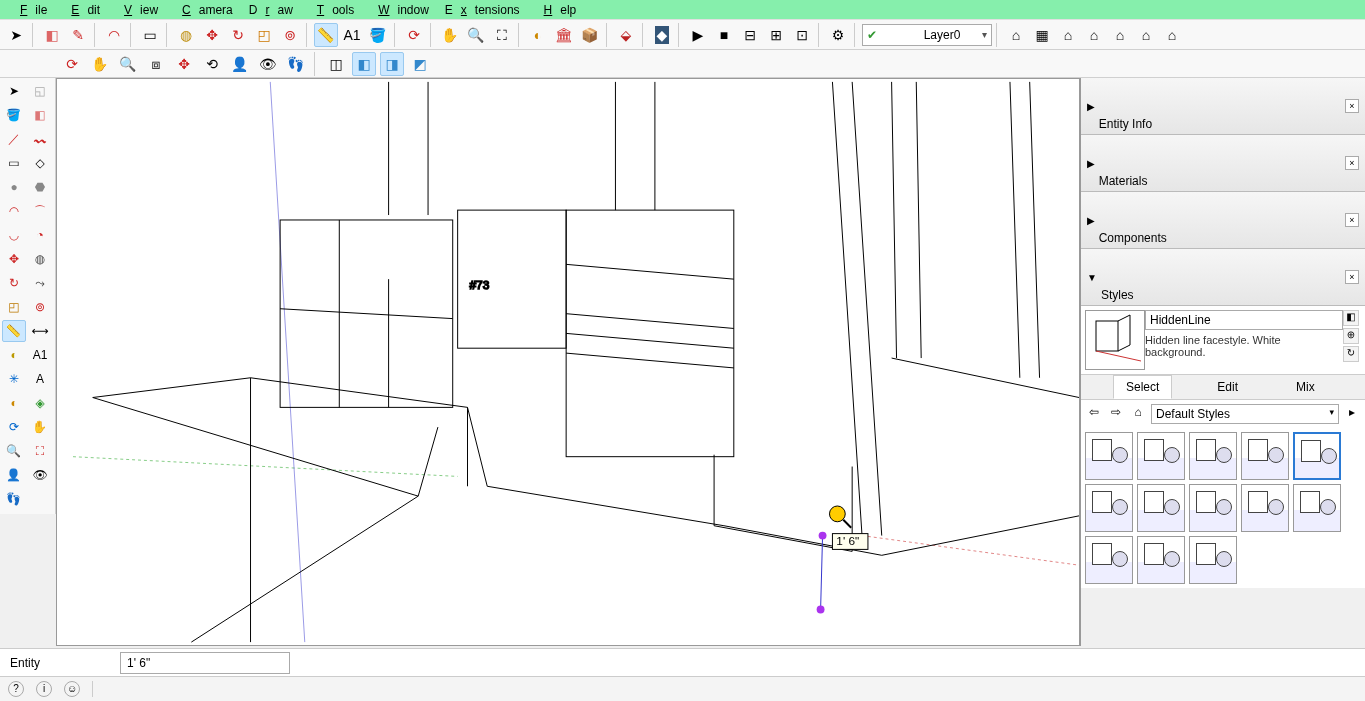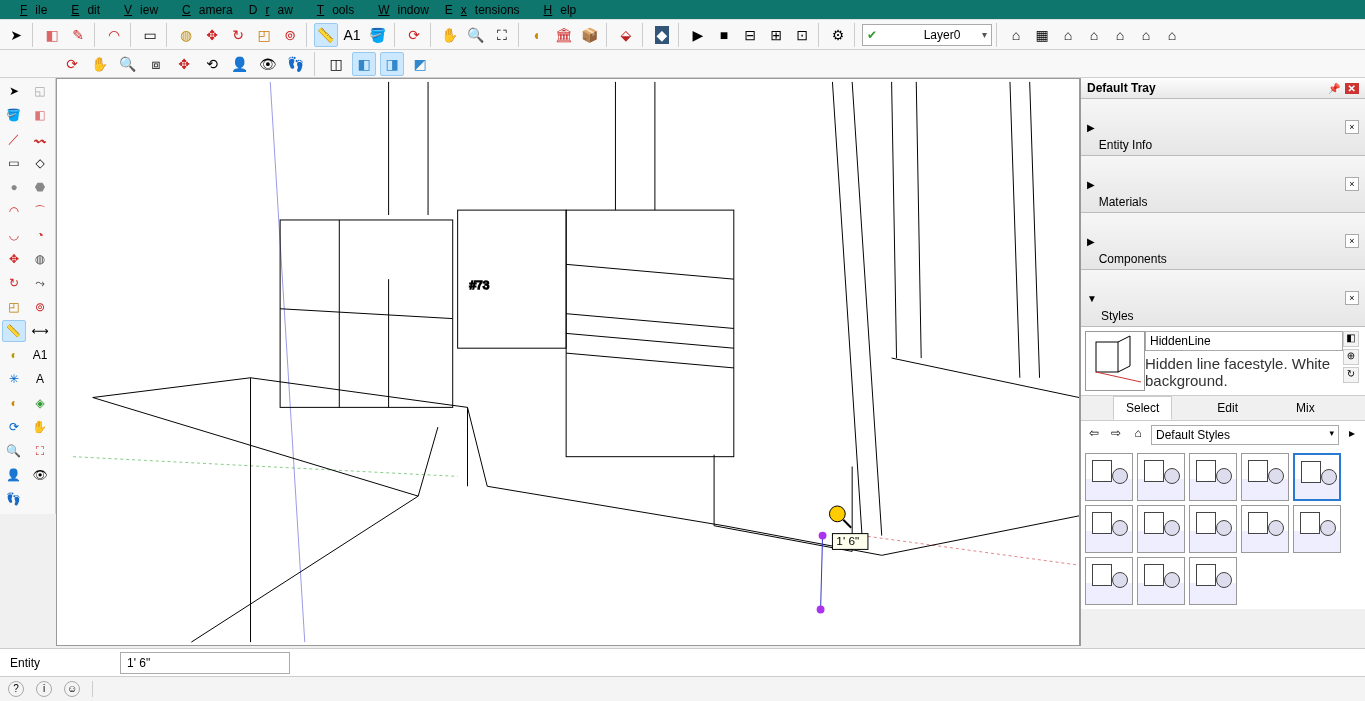--- a/index.html
+++ b/index.html
@@ -1,19 +1,19 @@
 <!DOCTYPE html>
 <html><head>
 <meta charset="utf-8">
 <style>
 * { margin: 0; padding: 0; box-sizing: border-box; font-family: "Segoe UI", Tahoma, sans-serif; font-size: 12px; }
 body { width: 1365px; height: 701px; background: #f0f0f0; overflow: hidden; position: relative; }
 
 
-.menubar { height: 20px; background: #0f766e; display: flex; align-items: center; padding: 0 4px; border-bottom: 1px solid #e0e0e0; }
+.menubar { height: 20px; background: #86efac; display: flex; align-items: center; padding: 0 4px; border-bottom: 1px solid #e0e0e0; }
 .menubar span { padding: 2px 8px; cursor: pointer; }
 .menubar .mn-u { text-decoration: underline; text-decoration-thickness: 1px; }
 
 
 .toolbar { height: 30px; background: #f8f8f8; display: flex; align-items: center; padding: 2px 4px; gap: 2px; border-bottom: 1px solid #d0d0d0; }
 .tb-sep { width: 4px; height: 24px; border-left: 1px solid #ccc; margin: 0 2px; }
 .tb-btn { width: 24px; height: 24px; display: flex; align-items: center; justify-content: center; border: 1px solid transparent; border-radius: 2px; cursor: pointer; }
 .tb-btn.active { background: #cce8ff; border-color: #99c9ef; }
 .layer-sel { width: 130px; height: 22px; border: 1px solid #aaa; background: #fff; padding: 0 4px; display: flex; align-items: center; justify-content: space-between; }
 .layer-sel::after { content: "▾"; font-size: 10px; color: #555; }
@@ -35,21 +35,21 @@
 .tray-title { background: linear-gradient(#fdfdfd,#e8e8e8); padding: 3px 6px; font-weight: bold; border-bottom: 1px solid #bbb; display: flex; justify-content: space-between; align-items: center; }
 .tray-panel { background: linear-gradient(#f6f6f6,#e6e6e6); padding: 3px 6px; border-bottom: 1px solid #bbb; display: flex; align-items: center; justify-content: space-between; cursor: pointer; }
 .tray-panel .arrow { font-size: 10px; margin-right: 4px; }
 .tray-panel .lbl { flex: 1; margin-top: 36px; }
 .tray-panel .x { width: 14px; height: 14px; border: 1px solid #aaa; background: #fff; font-size: 9px; text-align: center; line-height: 12px; }
 .styles-body { background: #fff; padding: 4px; border-bottom: 1px solid #ccc; }
 .style-preview { display: flex; }
 .style-thumb-lg { width: 60px; height: 60px; border: 1px solid #999; background: #fff; position: relative; }
 .style-info { flex: 1; }
 .style-name-input { width: 100%; border: 1px solid #aaa; padding: 2px 4px; margin-bottom: 4px; }
-.style-desc { font-size: 15px; color: #333; }
+.style-desc { font-size: 11px; color: #333; }
 .style-icons-col { width: 18px; display: flex; flex-direction: column; gap: 2px; }
 .style-icons-col div { width: 16px; height: 16px; border: 1px solid #ccc; background: #f4f4f4; font-size: 10px; text-align: center; }
 
 .styles-tabs { display: flex; background: #f0f0f0; border-bottom: 1px solid #ccc; }
 .styles-tabs div { padding: 4px 12px; cursor: pointer; border: 1px solid transparent; margin-left: 32px; }
 .styles-tabs div.active { background: #fff; border-color: #ccc; border-bottom-color: #fff; }
 
 .styles-nav { display: flex; align-items: center; gap: 4px; padding: 4px; background: #fff; }
 .styles-nav .nav-btn { width: 18px; height: 18px; text-align: center; cursor: pointer; }
 .styles-dd { flex: 1; border: 1px solid #aaa; padding: 2px 4px; background: #fff; display: flex; justify-content: space-between; }
@@ -379,24 +379,20 @@
   <g transform="translate(775,438)">
     <circle cx="0" cy="0" r="8" fill="#fc0" stroke="#000"></circle>
     <line x1="6" y1="6" x2="14" y2="14" stroke="#000" stroke-width="2"></line>
   </g>
   <rect x="770" y="458" width="36" height="16" fill="#ffe" stroke="#000"></rect>
   <text x="774" y="470" font-size="11">1' 6"</text>
 </svg>
 </div>
 
 <div class="tray">
-  <div class="tray-title">
-    <span>Default Tray</span>
-    <span><span style="font-size:10px">📌</span> <span style="background:#c33;color:#fff;padding:0 3px;font-size:10px">✕</span></span>
-  </div>
   <div class="tray-panel">
       <span class="arrow">▶</span>
       <span class="lbl">Entity Info</span>
       <span class="x">×</span>
     </div>
   <div class="tray-panel">
       <span class="arrow">▶</span>
       <span class="lbl">Materials</span>
       <span class="x">×</span>
     </div>

